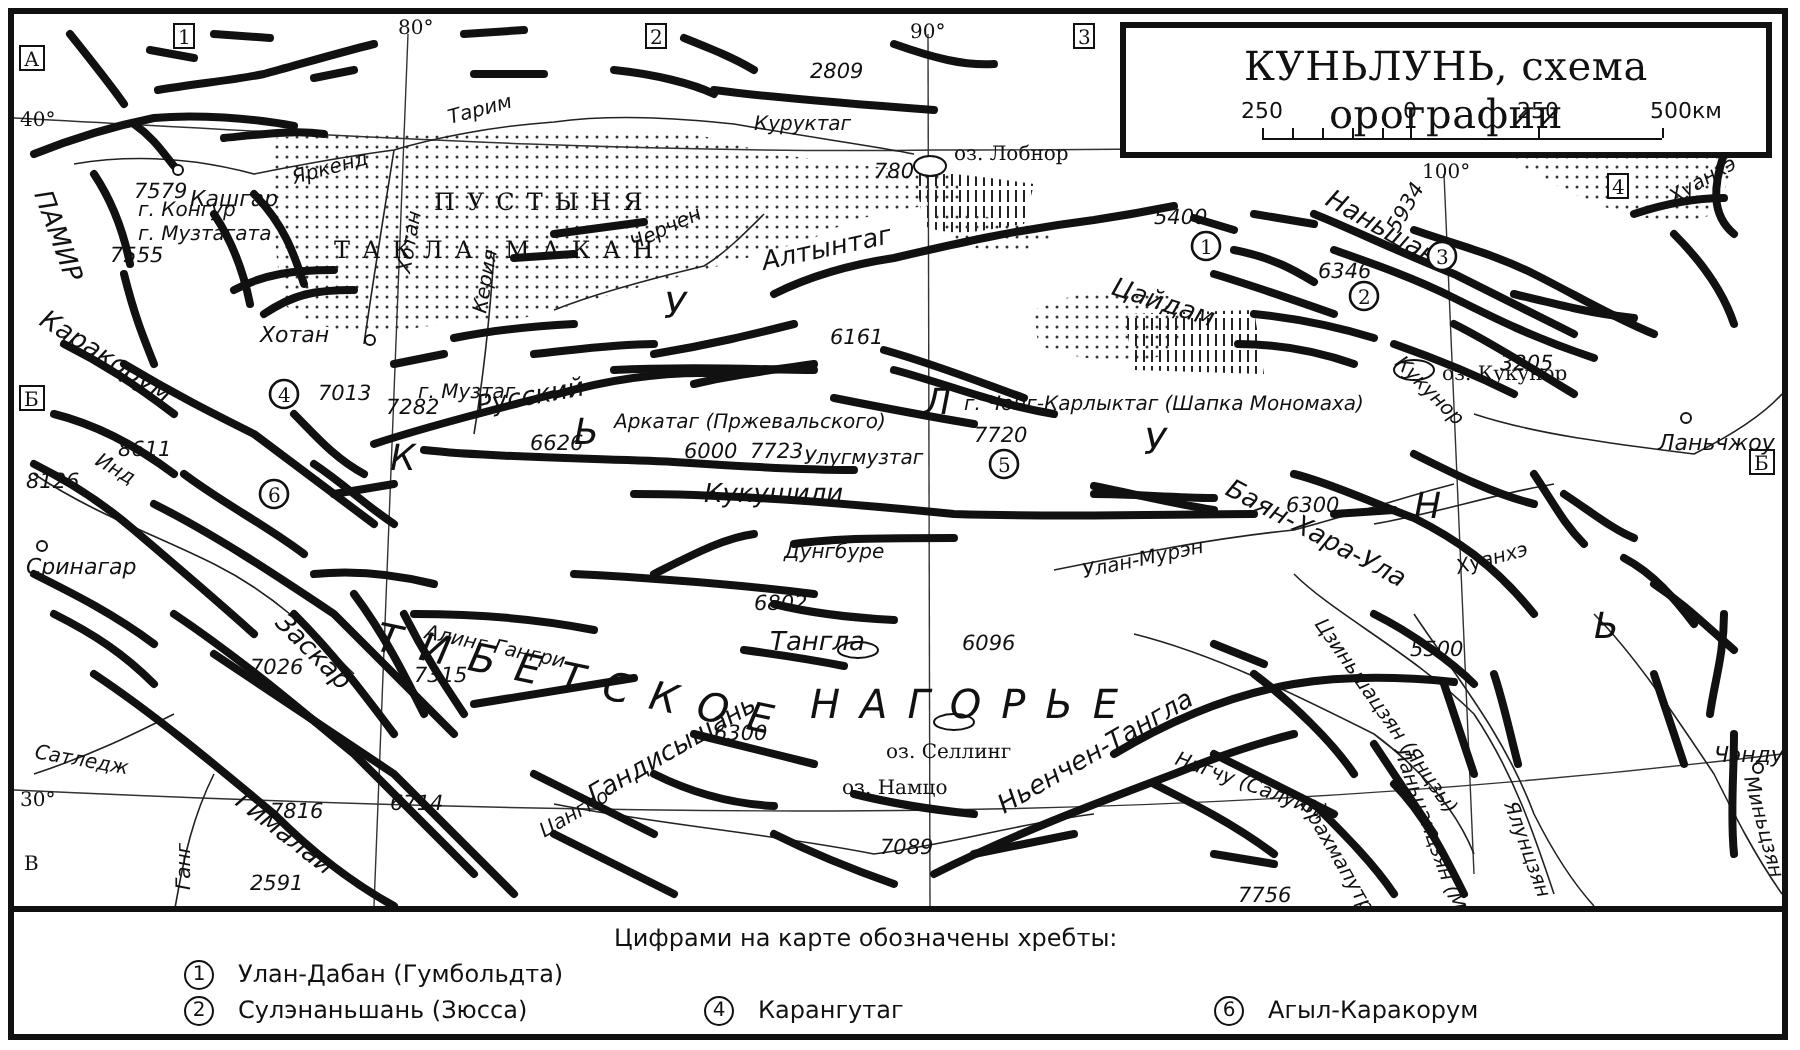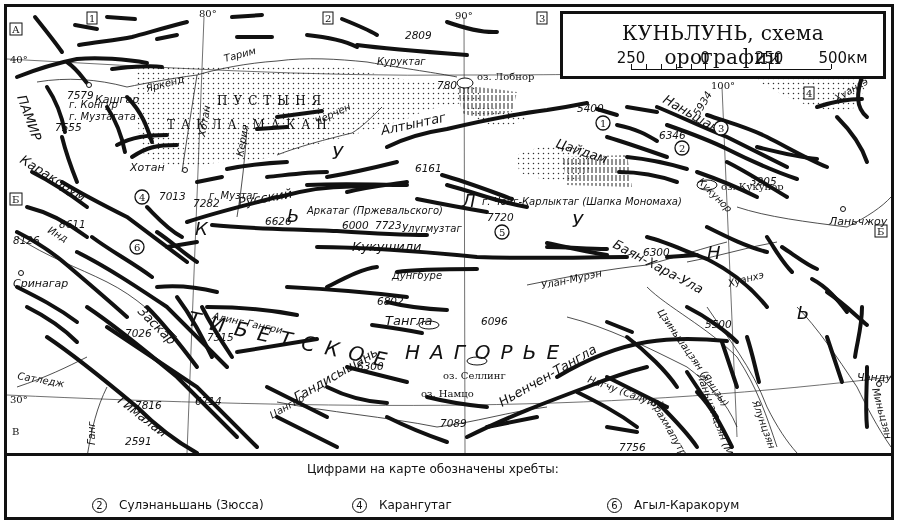--- a/index.html
+++ b/index.html
@@ -4,21 +4,21 @@
 <style>
   html, body { margin:0; padding:0; background:#fff; }
   body { width:900px; height:525px; position:relative; overflow:hidden; font-family:"DejaVu Serif", serif; color:#111; }
   #frame { position:absolute; left:4px; top:4px; width:890px; height:516px; border:3px solid #111; box-sizing:border-box; background:#fff; }
   #map { position:absolute; left:0; top:0; width:884px; height:446px; }
   #map svg { width:100%; height:100%; display:block; }
   #map-bottom-rule { position:absolute; left:0; top:446px; width:884px; height:3px; background:#111; }
   #title-box { position:absolute; left:553px; top:4px; width:326px; height:68px; background:#fff; border:3px solid #111; box-sizing:border-box; }
   #title { position:absolute; left:0; right:0; top:7px; text-align:center; font-family:"DejaVu Serif", serif; font-size:20px; letter-spacing:0.3px; }
   #scale { position:absolute; left:62px; top:35px; width:220px; height:26px; }
-  .scale-lbl { position:absolute; top:0; font-family:"DejaVu Sans", sans-serif; font-size:15px; transform:translateX(-50%); }
+  .scale-lbl { position:absolute; top:0; font-family:"DejaVu Sans", sans-serif; font-size:11px; transform:translateX(-50%); }
   #scale-bar { position:absolute; left:6px; top:20px; width:200px; height:0; border-top:1.5px solid #111; }
   .tick { position:absolute; top:15px; width:1px; height:5px; background:#111; }
   #legend { position:absolute; left:0; top:449px; width:884px; height:61px; font-family:"DejaVu Sans", sans-serif; font-size:12px; }
   #legend-title { position:absolute; left:300px; top:6px; }
   .leg-item { position:absolute; white-space:nowrap; }
   .circ { display:inline-block; width:13px; height:13px; border:1.3px solid #111; border-radius:50%; font-size:10px; line-height:13px; text-align:center; margin-right:12px; vertical-align:middle; }
   svg text { font-family:"DejaVu Serif", serif; fill:#111; }
   .t-it { font-style:italic; font-family:"DejaVu Sans", sans-serif; font-size:10px; }
   .t-big { font-style:italic; font-family:"DejaVu Sans", sans-serif; font-size:18px; }
   .t-mid { font-family:"DejaVu Sans", sans-serif; font-size:13px; font-style:italic; }
@@ -377,20 +377,23 @@
       <div class="tick" style="left:80px"></div>
       <div class="tick" style="left:144px"></div>
       <div class="tick" style="left:206px"></div>
     </div>
   </div>
 
   <div id="map-bottom-rule"></div>
 
   <div id="legend">
     <div id="legend-title">Цифрами на карте обозначены хребты:</div>
+    <div class="leg-item" style="left:85px; top:24px;">
+      <span class="circ">1</span><span>Улан-Дабан (Гумбольдта)</span>
+    </div>
     <div class="leg-item" style="left:85px; top:42px;">
       <span class="circ">2</span><span>Сулэнаньшань (Зюсса)</span>
     </div>
     <div class="leg-item" style="left:345px; top:42px;">
       <span class="circ">4</span><span>Карангутаг</span>
     </div>
     <div class="leg-item" style="left:600px; top:42px;">
       <span class="circ">6</span><span>Агыл-Каракорум</span>
     </div>
   </div>

